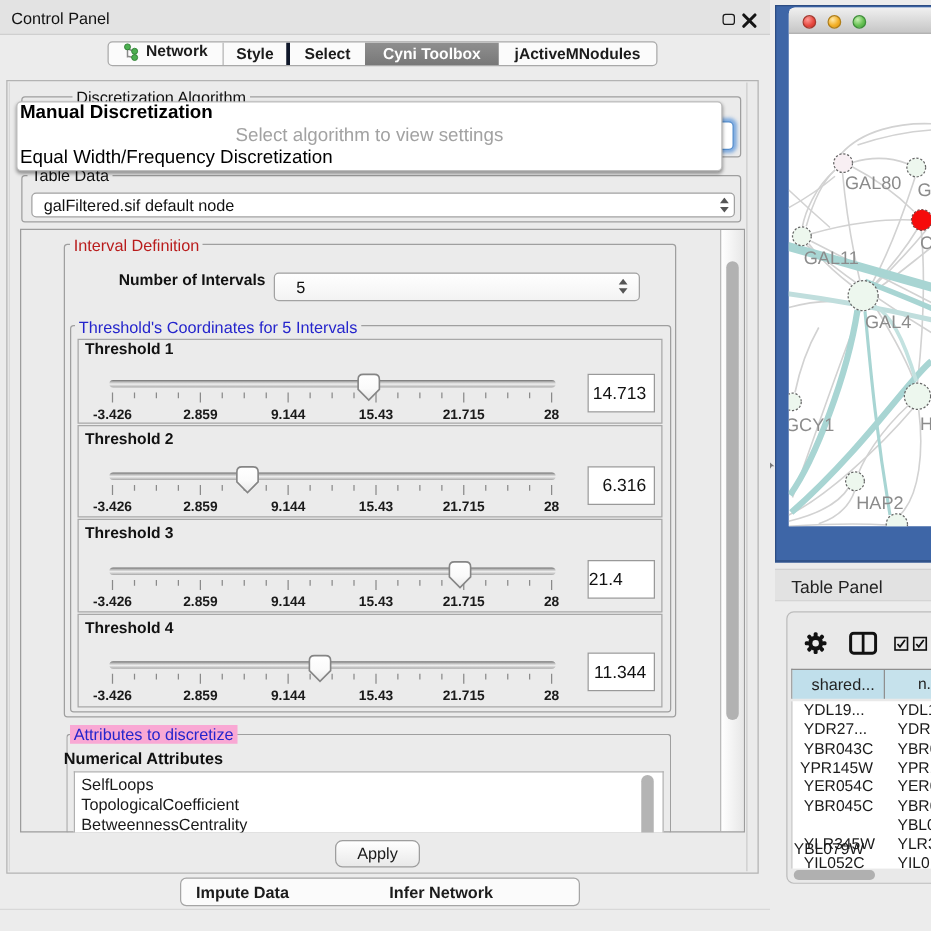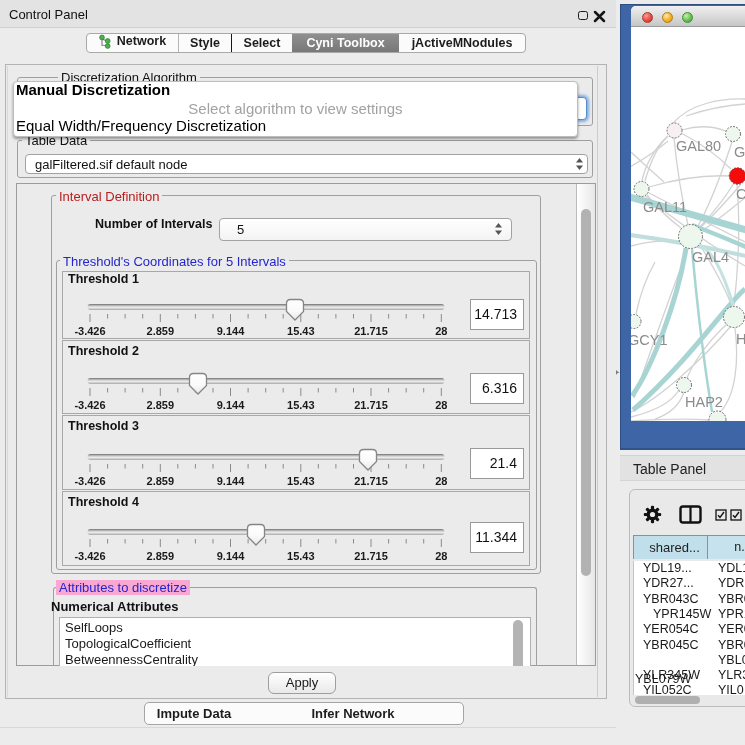--- a/index.html
+++ b/index.html
@@ -21,21 +21,21 @@
 <div class="abs" style="left:86px;top:33px;width:440px;height:20px;background:#fbfbfb;border:1px solid #a9a9a9;border-radius:4px;display:flex;overflow:hidden;font-size:12.5px;font-weight:bold;color:#1c1c1c;">
   <div style="width:92px;display:flex;align-items:flex-start;justify-content:center;border-right:1px solid #b5b5b5;">
       <svg width="13" height="15" style="margin-right:5px">
         <path d="M3,4 V12 M3,5 L8,7 M3,11 L8,12" stroke="#8a8a8a" stroke-width="1.2" fill="none"></path>
         <circle cx="3" cy="3.5" r="2.4" fill="#4caf50" stroke="#2e7d32" stroke-width="0.7"></circle>
         <circle cx="8.7" cy="7" r="2.4" fill="#4caf50" stroke="#2e7d32" stroke-width="0.7"></circle>
         <circle cx="8.7" cy="12" r="2.4" fill="#4caf50" stroke="#2e7d32" stroke-width="0.7"></circle>
       </svg>
       <span>Network</span>
     </div>
-  <div style="width:53px;display:flex;align-items:center;justify-content:center;border-right:1px solid #0f172a;">Style</div>
+  <div style="width:53px;display:flex;align-items:center;justify-content:center;border-right:3px solid #0f172a;">Style</div>
   <div style="width:60px;display:flex;align-items:center;justify-content:center;">Select</div>
   <div style="width:107px;display:flex;align-items:center;justify-content:center;background:linear-gradient(#8f8f8f,#787878);color:#fff;">Cyni Toolbox</div>
   <div style="flex:1;display:flex;align-items:center;justify-content:center;">jActiveMNodules</div>
 </div>
 <div class="abs" style="left:5px;top:64px;width:602px;height:635px;border:1px solid #b3b3b3;background:#ebebeb;"></div>
 <div class="abs" style="left:7px;top:66px;width:1px;height:631px;background:#d8d8d8;"></div>
 <div class="abs" style="left:597px;top:66px;width:1px;height:631px;background:#cccccc;"></div>
 <div class="gbox" style="left:17px;top:77px;width:576px;height:49px;"></div>
 <div class="grouplbl" style="left:22px;top:70px;color:#111;background:#ebebeb;margin-left:36px;">Discretization Algorithm</div>
 <div class="combo" style="left:25px;top:97px;width:562px;height:23px;border:1px solid #568ecd;box-shadow:0 0 3px 2px rgba(100,155,220,0.8);"></div>
@@ -133,21 +133,21 @@
     <rect x="25.5" y="39" width="357" height="6" rx="3" fill="url(#tg415)"></rect>
     <path d="M28.0,49 v8 M45.6,49 v4.5 M63.1,49 v4.5 M80.7,49 v4.5 M98.3,49 v8 M115.8,49 v4.5 M133.4,49 v4.5 M151.0,49 v4.5 M168.5,49 v8 M186.1,49 v4.5 M203.7,49 v4.5 M221.2,49 v4.5 M238.8,49 v8 M256.3,49 v4.5 M273.9,49 v4.5 M291.5,49 v4.5 M309.0,49 v8 M326.6,49 v4.5 M344.2,49 v4.5 M361.7,49 v4.5 M379.3,49 v8" stroke="#8a8a8a" stroke-width="1"></path>
     <text x="28.0" y="70" font-size="11" font-weight="bold" fill="#1a1a1a" text-anchor="middle" font-family="Liberation Sans, sans-serif">-3.426</text>
     <text x="98.3" y="70" font-size="11" font-weight="bold" fill="#1a1a1a" text-anchor="middle" font-family="Liberation Sans, sans-serif">2.859</text>
     <text x="168.5" y="70" font-size="11" font-weight="bold" fill="#1a1a1a" text-anchor="middle" font-family="Liberation Sans, sans-serif">9.144</text>
     <text x="238.8" y="70" font-size="11" font-weight="bold" fill="#1a1a1a" text-anchor="middle" font-family="Liberation Sans, sans-serif">15.43</text>
     <text x="309.0" y="70" font-size="11" font-weight="bold" fill="#1a1a1a" text-anchor="middle" font-family="Liberation Sans, sans-serif">21.715</text>
     <text x="379.3" y="70" font-size="11" font-weight="bold" fill="#1a1a1a" text-anchor="middle" font-family="Liberation Sans, sans-serif">28</text>
     <path d="M297.5,46.5 L297.5,38.5 Q297.5,34.5 301.5,34.5 L310.5,34.5 Q314.5,34.5 314.5,38.5 L314.5,46.5 L306,55 Z" fill="url(#th415)" stroke="#858585" stroke-width="1.3"></path>
   </svg>
-<div class="abs" style="left:470px;top:448px;width:54px;height:31px;background:#fff;border:1px solid #999;font-size:14px;color:#111;text-align:right;line-height:29px;padding-right:6px;">21.4</div>
+<div class="abs" style="left:470px;top:448px;width:54px;height:31px;background:#fff;border:1px solid #999;font-size:14px;color:#111;text-align:left;line-height:29px;padding-right:6px;">21.4</div>
 <div class="abs" style="left:62px;top:491px;width:468px;height:75px;border:1px solid #a8a8a8;background:#ebebeb;"></div>
 <div class="abs" style="left:68px;top:495px;font-size:12.5px;font-weight:bold;color:#111;">Threshold 4</div>
 <svg class="abs" style="left:62px;top:491px;" width="468" height="75">
     <defs>
       <linearGradient id="tg491" x1="0" y1="0" x2="0" y2="1">
         <stop offset="0" stop-color="#6e6e6e"></stop>
         <stop offset="0.25" stop-color="#b5b5b5"></stop>
         <stop offset="0.55" stop-color="#efefef"></stop>
         <stop offset="1" stop-color="#a8a8a8"></stop>
       </linearGradient>
@@ -281,21 +281,21 @@
     <div style="width:74px;background:#c0dfeb;border-right:1px solid #8f8f8f;font-size:13px;color:#222;text-align:center;line-height:23px;text-indent:8px;">shared...</div>
     <div style="width:70px;background:#c6e2ec;font-size:12.5px;color:#222;text-align:center;line-height:23px;">n...</div>
   </div>
   <div class="abs" style="left:3px;top:71px;width:117px;height:134px;background:#fff;border-left:1px solid #c5c5c5;overflow:hidden;">
     <div class="abs" style="left:9px;top:0.0px;font-size:12.5px;color:#1a1a1a;height:15px;line-height:15px;">YDL19...</div>
     <div class="abs" style="left:84px;top:0.0px;font-size:12.5px;color:#1a1a1a;height:15px;line-height:15px;">YDL1</div>
     <div class="abs" style="left:9px;top:15.3px;font-size:12.5px;color:#1a1a1a;height:15px;line-height:15px;">YDR27...</div>
     <div class="abs" style="left:84px;top:15.3px;font-size:12.5px;color:#1a1a1a;height:15px;line-height:15px;">YDR2</div>
     <div class="abs" style="left:9px;top:30.6px;font-size:12.5px;color:#1a1a1a;height:15px;line-height:15px;">YBR043C</div>
     <div class="abs" style="left:84px;top:30.6px;font-size:12.5px;color:#1a1a1a;height:15px;line-height:15px;">YBR0</div>
-    <div class="abs" style="left:19px;top:45.9px;font-size:12.5px;color:#1a1a1a;height:15px;line-height:15px;">YPR145W</div>
+    <div class="abs" style="left:6px;top:45.9px;font-size:12.5px;color:#1a1a1a;height:15px;line-height:15px;">YPR145W</div>
     <div class="abs" style="left:84px;top:45.9px;font-size:12.5px;color:#1a1a1a;height:15px;line-height:15px;">YPR1</div>
     <div class="abs" style="left:9px;top:61.2px;font-size:12.5px;color:#1a1a1a;height:15px;line-height:15px;">YER054C</div>
     <div class="abs" style="left:84px;top:61.2px;font-size:12.5px;color:#1a1a1a;height:15px;line-height:15px;">YER0</div>
     <div class="abs" style="left:9px;top:76.5px;font-size:12.5px;color:#1a1a1a;height:15px;line-height:15px;">YBR045C</div>
     <div class="abs" style="left:84px;top:76.5px;font-size:12.5px;color:#1a1a1a;height:15px;line-height:15px;">YBR0</div>
     <div class="abs" style="left:1px;top:91.8px;font-size:12.5px;color:#1a1a1a;height:15px;line-height:15px;margin-top:19px;">YBL079W</div>
     <div class="abs" style="left:84px;top:91.8px;font-size:12.5px;color:#1a1a1a;height:15px;line-height:15px;">YBL0</div>
     <div class="abs" style="left:9px;top:107.1px;font-size:12.5px;color:#1a1a1a;height:15px;line-height:15px;">YLR345W</div>
     <div class="abs" style="left:84px;top:107.1px;font-size:12.5px;color:#1a1a1a;height:15px;line-height:15px;">YLR3</div>
     <div class="abs" style="left:9px;top:122.4px;font-size:12.5px;color:#1a1a1a;height:15px;line-height:15px;">YIL052C</div>

